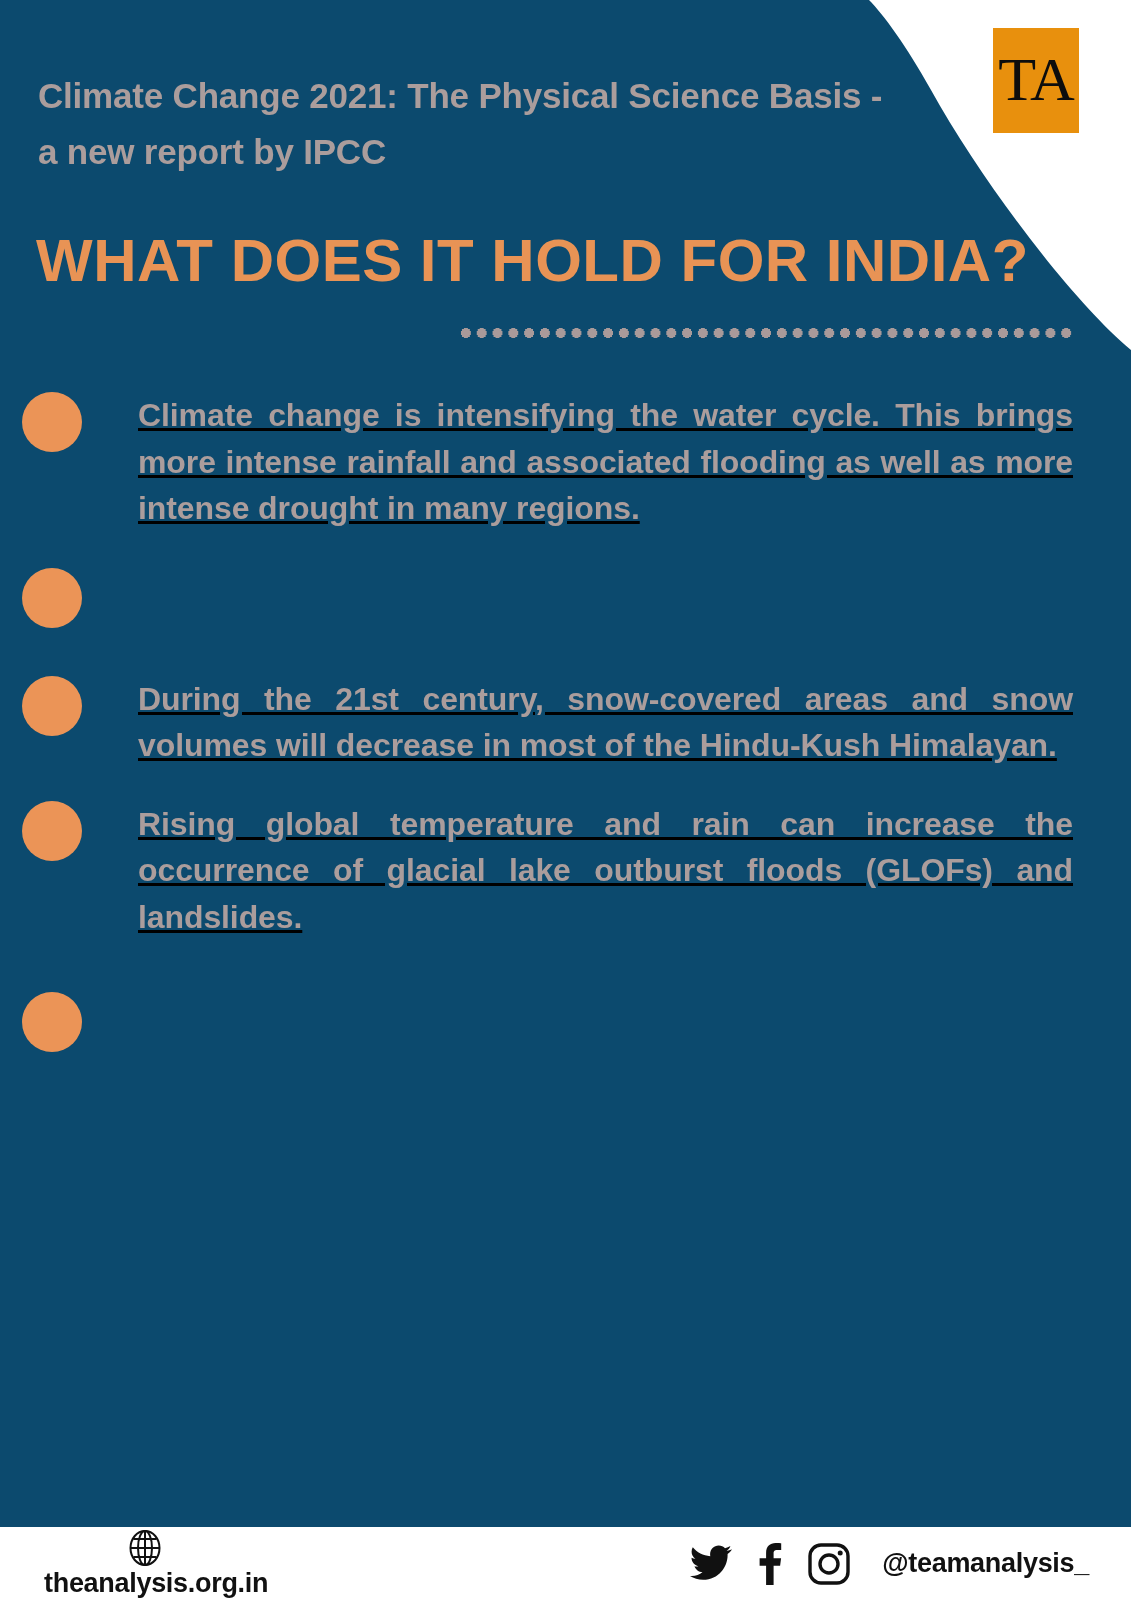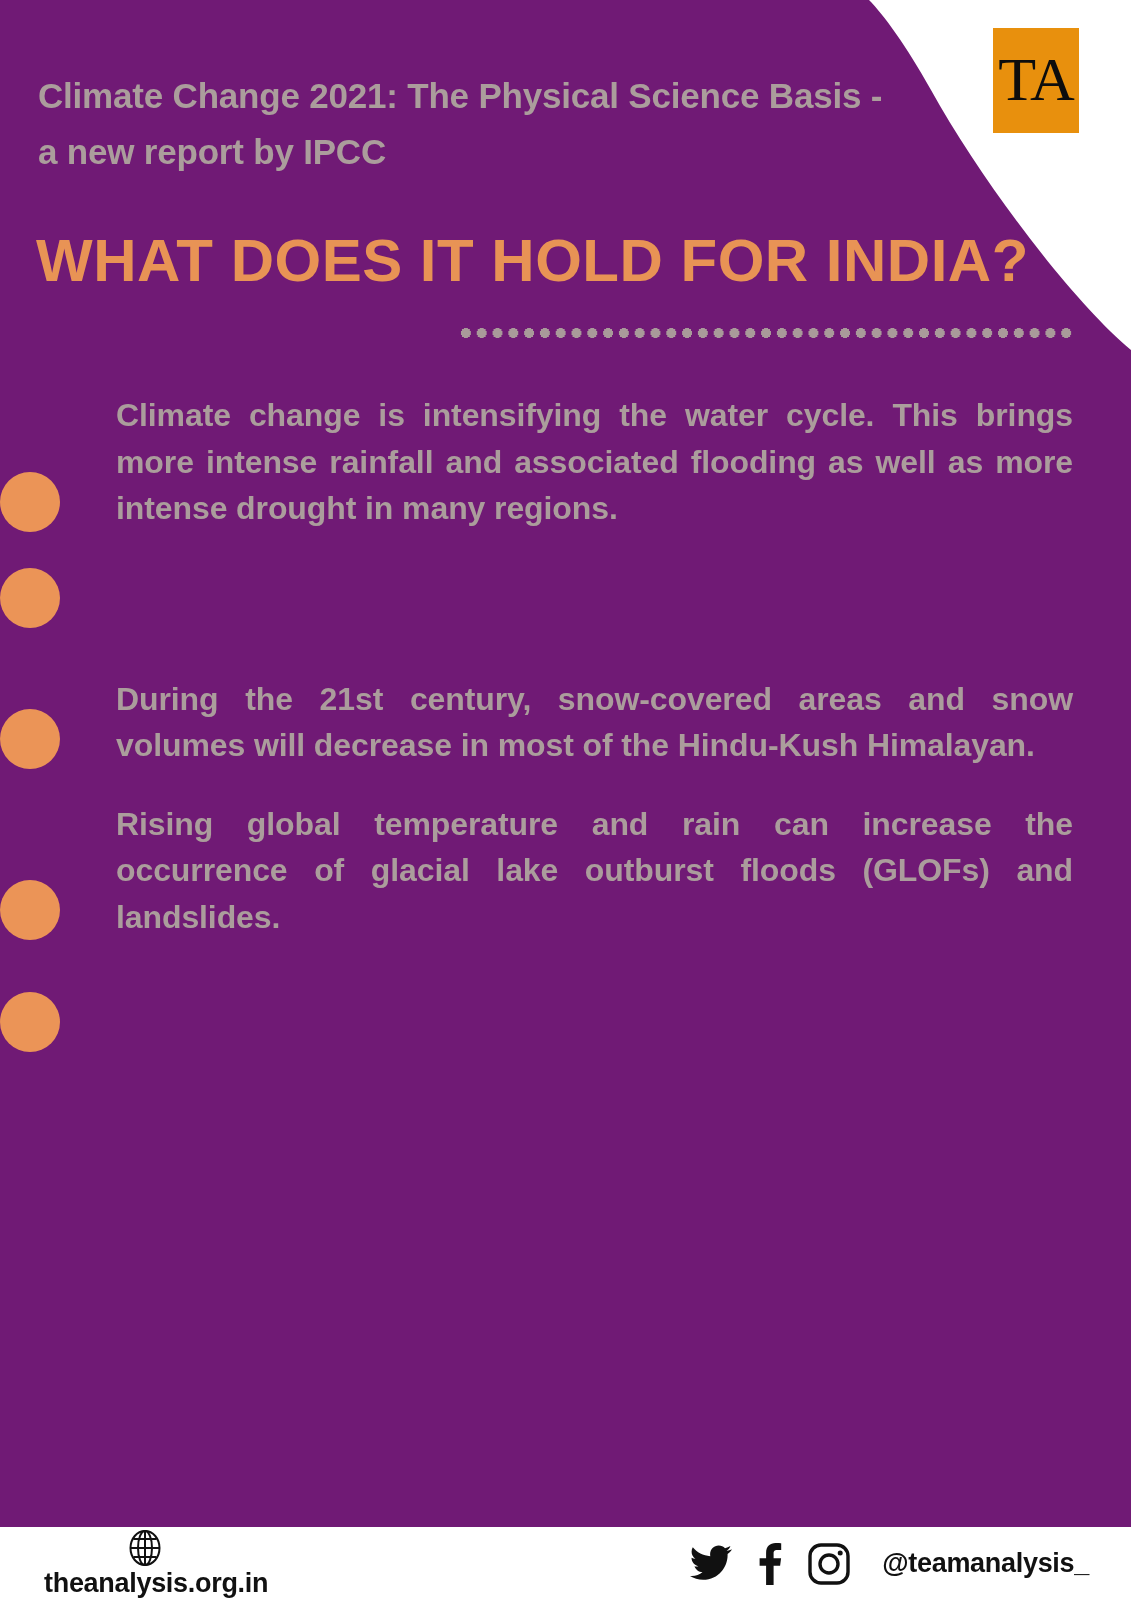--- a/index.html
+++ b/index.html
@@ -11,21 +11,21 @@
     height: 1600px;
     background: #ffffff;
     font-family: "Liberation Sans", sans-serif;
     overflow: hidden;
   }
 
   .poster {
     position: relative;
     width: 1131px;
     height: 1600px;
-    background: #701a75;
+    background: #0c4a6e;
     overflow: hidden;
   }
 
   
   .corner-swoosh {
     position: absolute;
     top: 0;
     right: 0;
     width: 300px;
     height: 350px;
@@ -94,21 +94,23 @@
   .bullets {
     position: absolute;
     left: 0;
     top: 392px;
     width: 1131px;
   }
 
   .bullet-row {
     position: relative;
     display: flex;
-    align-items: flex-end;
+    align-items: flex-start;
+    padding-left: 22px;
+    text-decoration: underline;
   }
 
   .bullet-dot {
     flex: 0 0 auto;
     width: 60px;
     height: 60px;
     border-radius: 50%;
     background: #eb9457;
   }
 

